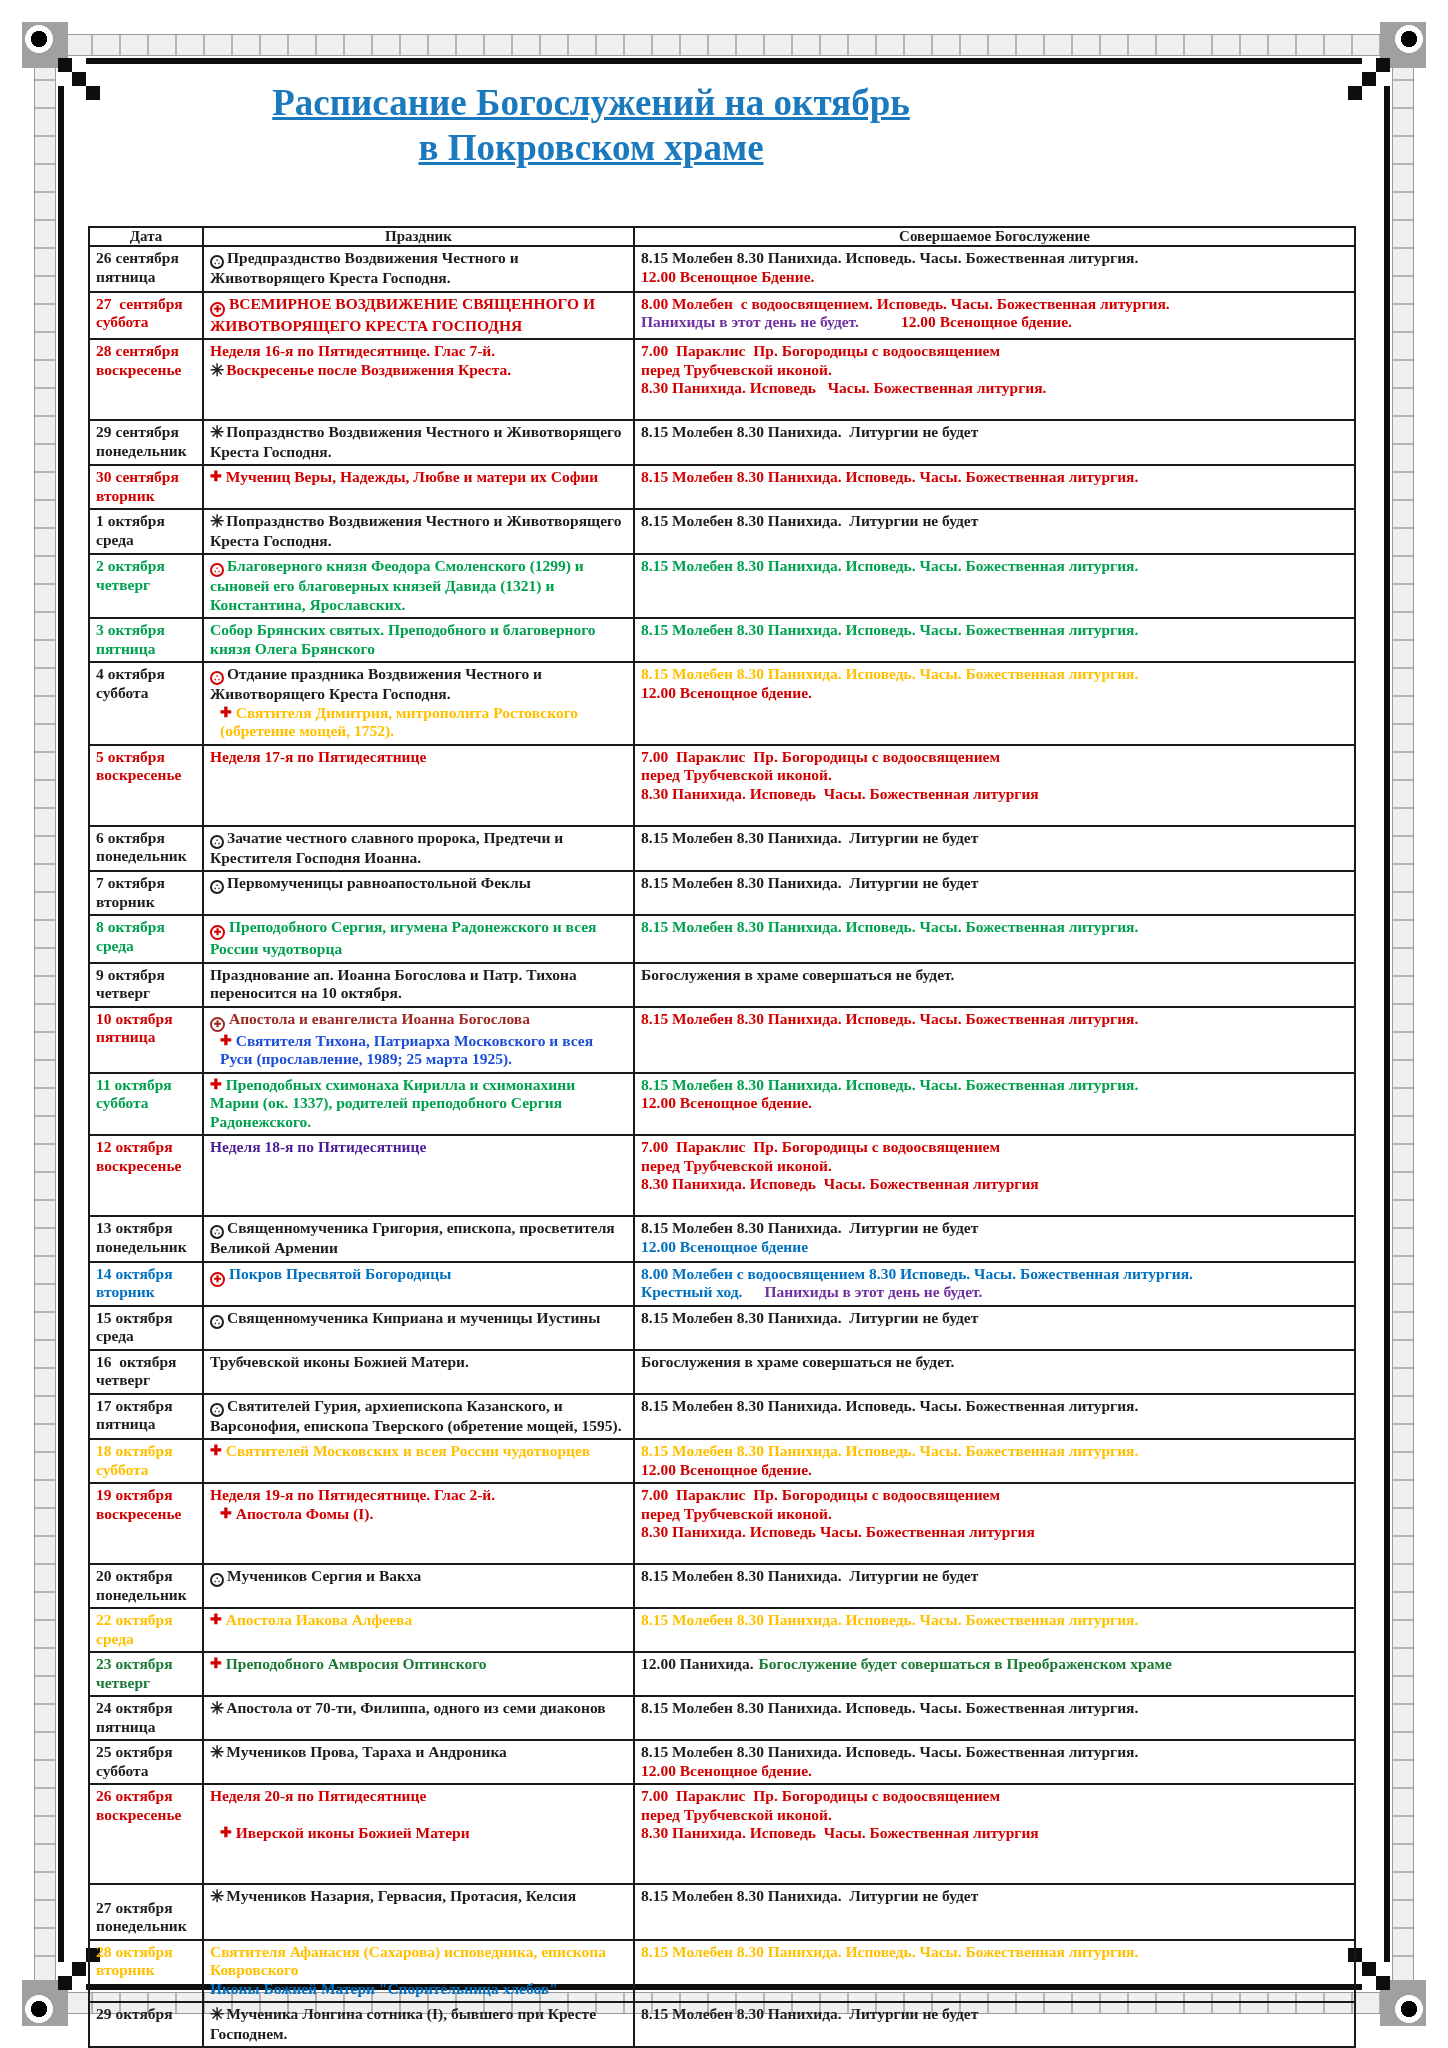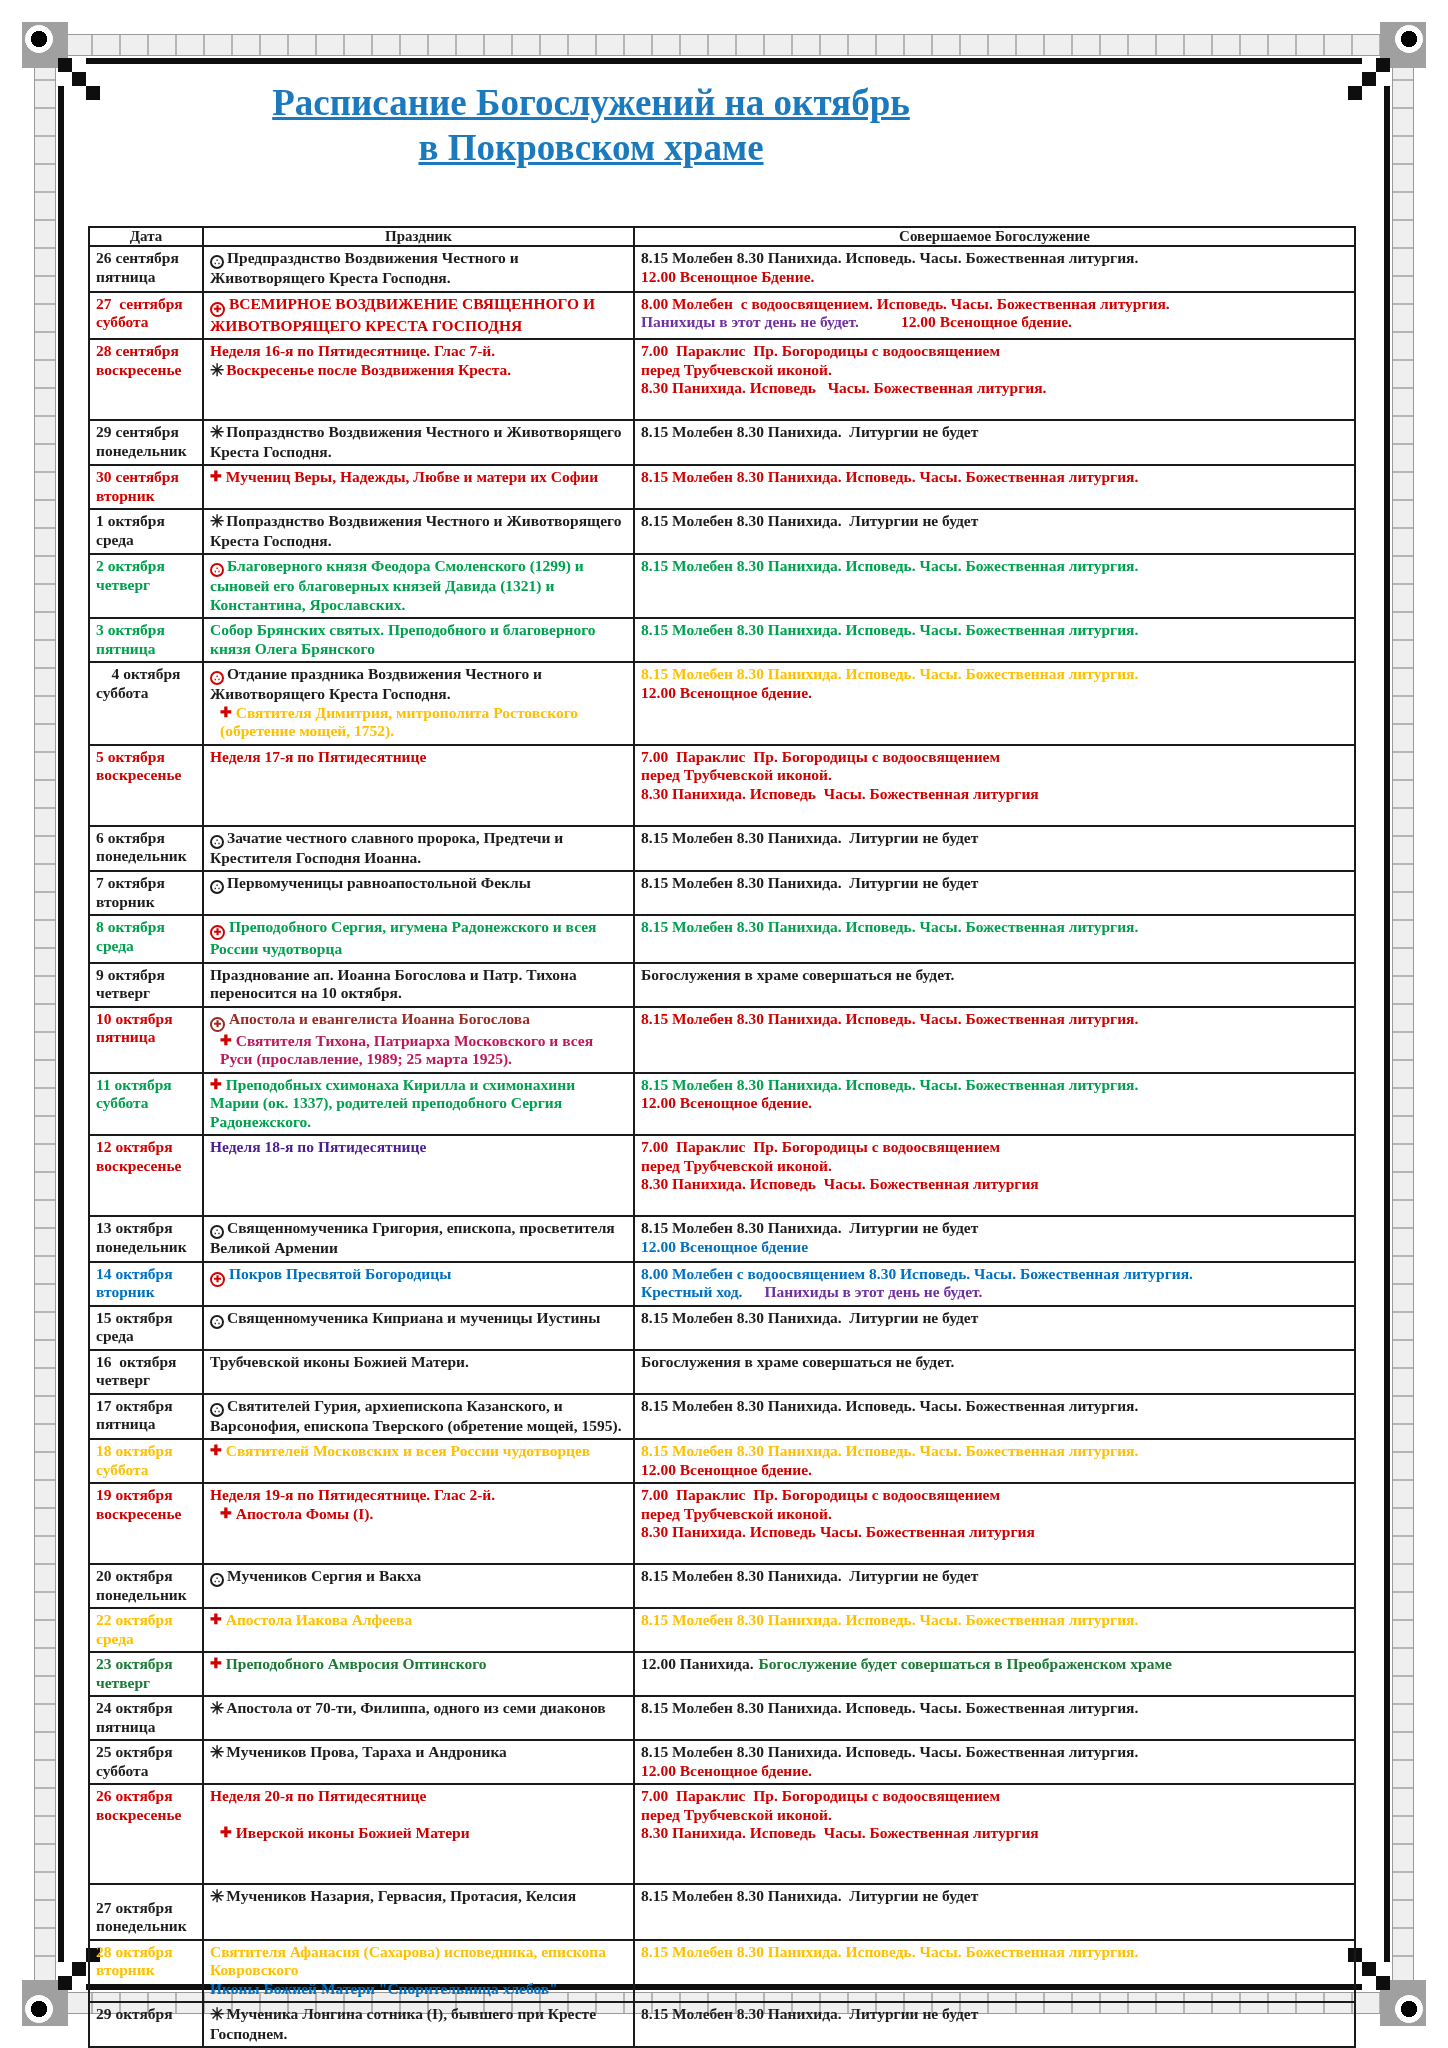--- a/index.html
+++ b/index.html
@@ -196,21 +196,21 @@
           </td>
           <td>
             <div class="feast-line"><span class="seg" style="color: rgb(0, 161, 78);">Собор Брянских святых. Преподобного и благоверного князя Олега Брянского</span></div>
           </td>
           <td>
             <div class="serv-line"><span class="seg" style="color: rgb(0, 161, 78);">8.15 Молебен 8.30 Панихида. Исповедь. Часы. Божественная литургия.</span></div>
           </td>
         </tr>
         <tr>
           <td class="date-cell">
-            <div style="color: rgb(29, 29, 29); text-align: center;">4 октября</div>
+            <div style="color: rgb(29, 29, 29);">4 октября</div>
             <div style="color: rgb(29, 29, 29);">суббота</div>
           </td>
           <td>
             <div class="feast-line"><span class="ic ic-six" style="color: rgb(210, 0, 0);">∴</span><span class="seg" style="color: rgb(29, 29, 29);">Отдание праздника Воздвижения Честного и Животворящего Креста Господня.</span></div>
             <div class="feast-line ind"><span class="ic ic-cross" style="color: rgb(210, 0, 0);">✚</span><span class="seg" style="color: rgb(255, 192, 0);">Святителя Димитрия, митрополита Ростовского (обретение мощей, 1752).</span></div>
           </td>
           <td>
             <div class="serv-line"><span class="seg" style="color: rgb(255, 192, 0);">8.15 Молебен 8.30 Панихида. Исповедь. Часы. Божественная литургия.</span></div>
             <div class="serv-line"><span class="seg" style="color: rgb(210, 0, 0);">12.00 Всенощное бдение.</span></div>
           </td>
@@ -278,21 +278,21 @@
             <div class="serv-line"><span class="seg" style="color: rgb(29, 29, 29);">Богослужения в храме совершаться не будет.</span></div>
           </td>
         </tr>
         <tr>
           <td class="date-cell">
             <div style="color: rgb(210, 0, 0);">10 октября</div>
             <div style="color: rgb(210, 0, 0);">пятница</div>
           </td>
           <td>
             <div class="feast-line"><span class="ic ic-ccross" style="color: rgb(155, 42, 34);">✚</span><span class="seg" style="color: rgb(155, 42, 34);">Апостола и евангелиста Иоанна Богослова</span></div>
-            <div class="feast-line ind"><span class="ic ic-cross" style="color: rgb(210, 0, 0);">✚</span><span class="seg" style="color: #be185d;">Святителя Тихона, Патриарха Московского и всея Руси (прославление, 1989; 25 марта 1925).</span></div>
+            <div class="feast-line ind"><span class="ic ic-cross" style="color: rgb(210, 0, 0);">✚</span><span class="seg" style="color: #1d4ed8;">Святителя Тихона, Патриарха Московского и всея Руси (прославление, 1989; 25 марта 1925).</span></div>
           </td>
           <td>
             <div class="serv-line"><span class="seg" style="color: rgb(210, 0, 0);">8.15 Молебен 8.30 Панихида. Исповедь. Часы. Божественная литургия.</span></div>
           </td>
         </tr>
         <tr>
           <td class="date-cell">
             <div style="color: rgb(0, 161, 78);">11 октября</div>
             <div style="color: rgb(0, 161, 78);">суббота</div>
           </td>

